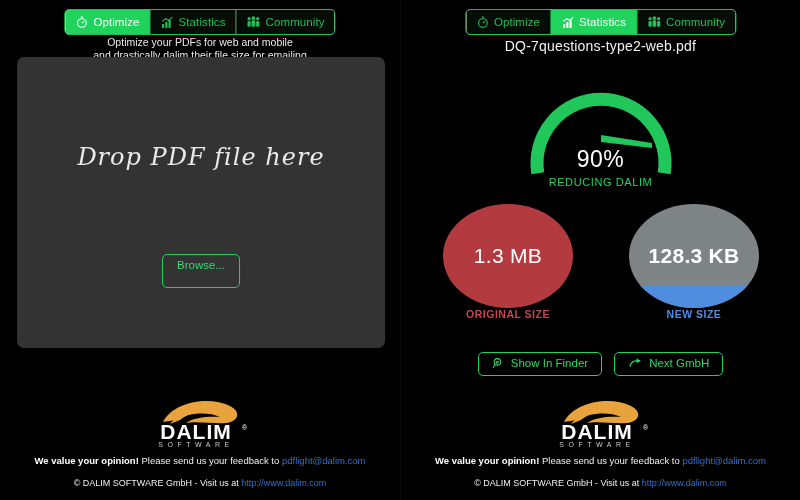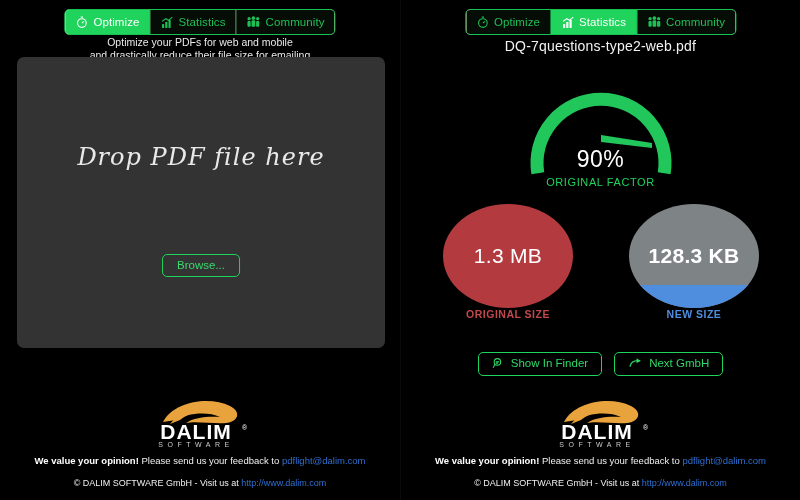--- a/index.html
+++ b/index.html
@@ -99,21 +99,21 @@
     font-size: 24px;
     font-style: italic;
     letter-spacing: 1px;
     color: #e9e9e9;
   }
   .browse-btn {
     position: absolute;
     top: 197px;
     left: 50%;
     transform: translateX(-50%);
-    padding: 4px 14px 5px;
+    padding: 4px 14px 16px;
     border: 1px solid #1fd35c;
     border-radius: 5px;
     color: #39d96c;
     font-size: 11.5px;
     background: transparent;
     cursor: pointer;
     font-family: "Liberation Sans", sans-serif;
   }
 
   
@@ -302,21 +302,21 @@
             <circle cx="21" cy="5" r="3"></circle>
               <rect x="18" y="9" width="6" height="11" rx="2"></rect>
           </svg>
         </span>
         <span>Community</span>
       </div>
     </div>
 
     <div class="subtitle">
       <span>Optimize your PDFs for web and mobile</span>
-      <span>and drastically reduce their file size for emailing</span>
+      <span>and drastically dalim their file size for emailing</span>
     </div>
 
     <div class="dropzone">
       <div class="droptext">Drop PDF file here</div>
       <button class="browse-btn">Browse...</button>
     </div>
 
     <div class="logo">
       <svg viewBox="0 0 140 58" width="140" height="58">
         <g>
@@ -380,21 +380,21 @@
 
     <div class="filename">DQ-7questions-type2-web.pdf</div>
 
     <div class="gauge-wrap">
       <svg viewBox="0 0 170 118" width="170" height="118">
         <path d="M 21.8 101.3 A 64 64 0 1 1 148.2 101.3" fill="none" stroke="#21c75a" stroke-width="13" stroke-linecap="butt"></path>
         <polygon points="85,63 85,70 136,76 136,71" fill="#21c75a"></polygon>
       </svg>
     </div>
     <div class="gauge-value">90%</div>
-    <div class="gauge-label">ORIGINAL FACTOR</div>
+    <div class="gauge-label">REDUCING DALIM</div>
 
     <div class="circles">
       <div class="circle-col orig">
         <div class="bubble red">
           <span class="val">1.3 MB</span>
         </div>
         <div class="cap red">ORIGINAL SIZE</div>
       </div>
       <div class="circle-col new">
         <div class="bubble gray">

